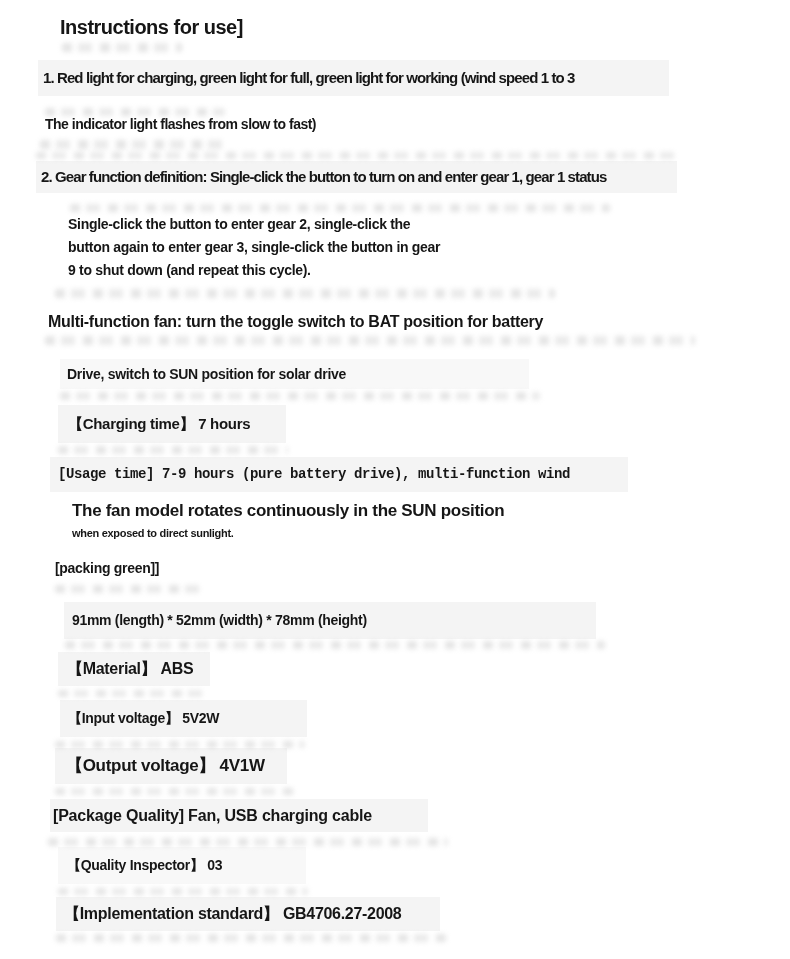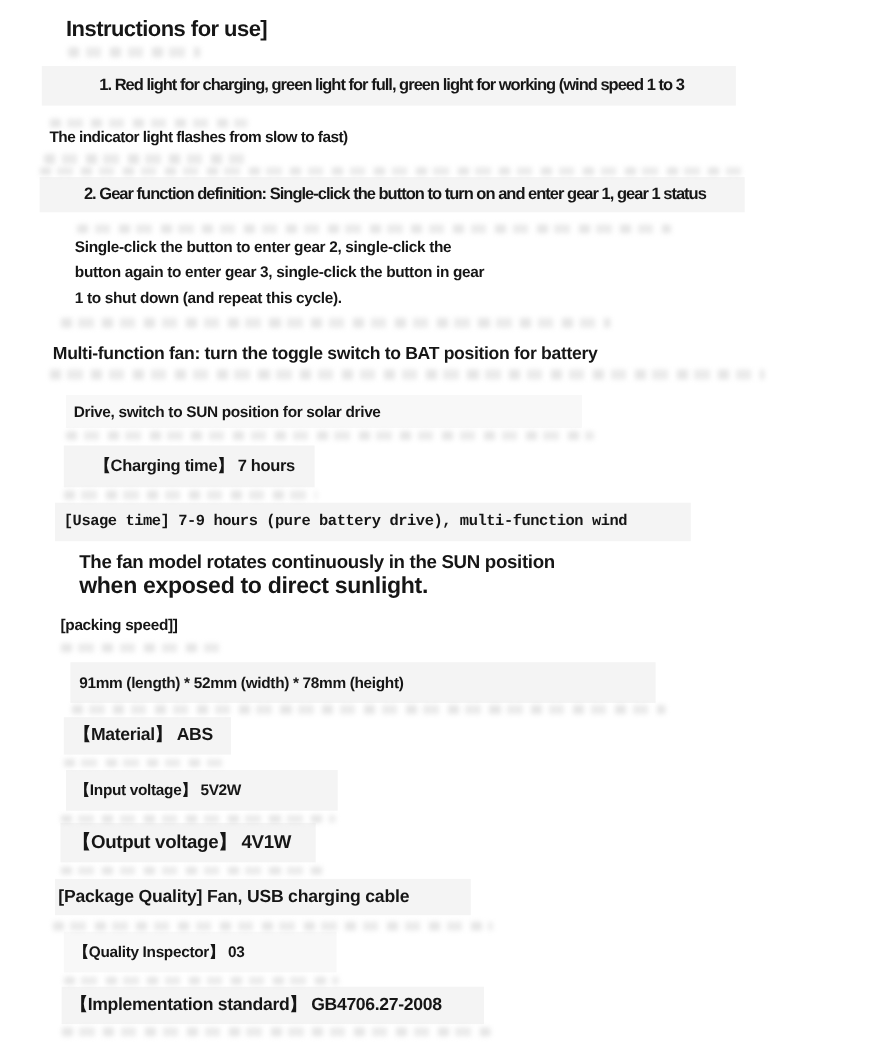--- a/index.html
+++ b/index.html
@@ -15,21 +15,21 @@
   .line {
     position:absolute;
     white-space:nowrap;
     letter-spacing:-0.3px;
   }
   .box { background:#f4f4f4; }
   .box-soft { background:#f8f8f8; }
   .title { font-size:20px; letter-spacing:-0.5px; }
   .big   { font-size:14px; }
   .mid   { font-size:16px; }
-  .small { font-size:15px;text-align:center; }
+  .small { font-size:15px; }
   .para { line-height:23.5px; }
   .para2 { line-height:22.5px; }
   .ghost {
     position:absolute;
     filter:blur(2.5px);
     opacity:0.45;
     border-radius:2px;
     background-image:repeating-linear-gradient(90deg,
       #c6c6c6 0 10px, rgba(255,255,255,0) 10px 16px,
       #d2d2d2 16px 30px, rgba(255,255,255,0) 30px 38px);
@@ -41,34 +41,34 @@
 <div class="line title" style="left:60px; top:16px;">Instructions for use]</div>
 
 <div class="line small box" style="left:38px; top:60px; width:626px; height:36px; line-height:36px; padding-left:5px; letter-spacing:-0.9px;">1. Red light for charging, green light for full, green light for working (wind speed 1 to 3</div>
 
 <div class="line big" style="left:45px; top:116px; letter-spacing:-0.5px;">The indicator light flashes from slow to fast)</div>
 
 <div class="line small box" style="left:36px; top:161px; width:636px; height:32px; line-height:32px; padding-left:5px; letter-spacing:-0.9px;">2. Gear function definition: Single-click the button to turn on and enter gear 1, gear 1 status</div>
 
 <div class="line big para" style="left:68px; top:213px;">Single-click the button to enter gear 2, single-click the</div>
 <div class="line big para" style="left:68px; top:236px;">button again to enter gear 3, single-click the button in gear</div>
-<div class="line big para" style="left:68px; top:259px;">1 to shut down (and repeat this cycle).</div>
+<div class="line big para" style="left:68px; top:259px;">9 to shut down (and repeat this cycle).</div>
 
 <div class="line mid" style="left:48px; top:313px;">Multi-function fan: turn the toggle switch to BAT position for battery</div>
 
 <div class="line big box-soft" style="left:60px; top:359px; width:462px; height:30px; line-height:30px; padding-left:7px;">Drive, switch to SUN position for solar drive</div>
 
 <div class="line small box" style="left:58px; top:405px; width:218px; height:38px; line-height:38px; padding-left:10px;">【Charging time】 7 hours</div>
 
 <div class="line big box" style="left:50px; top:457px; width:570px; height:35px; line-height:35px; padding-left:8px; letter-spacing:-0.4px;font-family:Liberation Mono, monospace;">[Usage time] 7-9 hours (pure battery drive), multi-function wind</div>
 
 <div class="line para2" style="left:72px; top:500px; font-size:17px;">The fan model rotates continuously in the SUN position</div>
-<div class="line para2" style="left:72px; top:522px; font-size:21px;">when exposed to direct sunlight.</div>
+<div class="line para2" style="left:72px; top:522px; font-size:11px;">when exposed to direct sunlight.</div>
 
-<div class="line big" style="left:55px; top:560px;">[packing speed]]</div>
+<div class="line big" style="left:55px; top:560px;">[packing green]]</div>
 
 <div class="line big box" style="left:64px; top:602px; width:524px; height:37px; line-height:37px; padding-left:8px;">91mm (length) * 52mm (width) * 78mm (height)</div>
 
 <div class="line mid box" style="left:58px; top:652px; width:143px; height:34px; line-height:34px; padding-left:9px;">【Material】 ABS</div>
 
 <div class="line big box" style="left:60px; top:700px; width:239px; height:37px; line-height:37px; padding-left:8px;">【Input voltage】 5V2W</div>
 
 <div class="line box" style="left:55px; top:748px; width:221px; height:36px; line-height:36px; padding-left:11px; font-size:17px;">【Output voltage】 4V1W</div>
 
 <div class="line mid box" style="left:50px; top:799px; width:375px; height:33px; line-height:33px; padding-left:3px; letter-spacing:-0.2px;">[Package Quality] Fan, USB charging cable</div>

